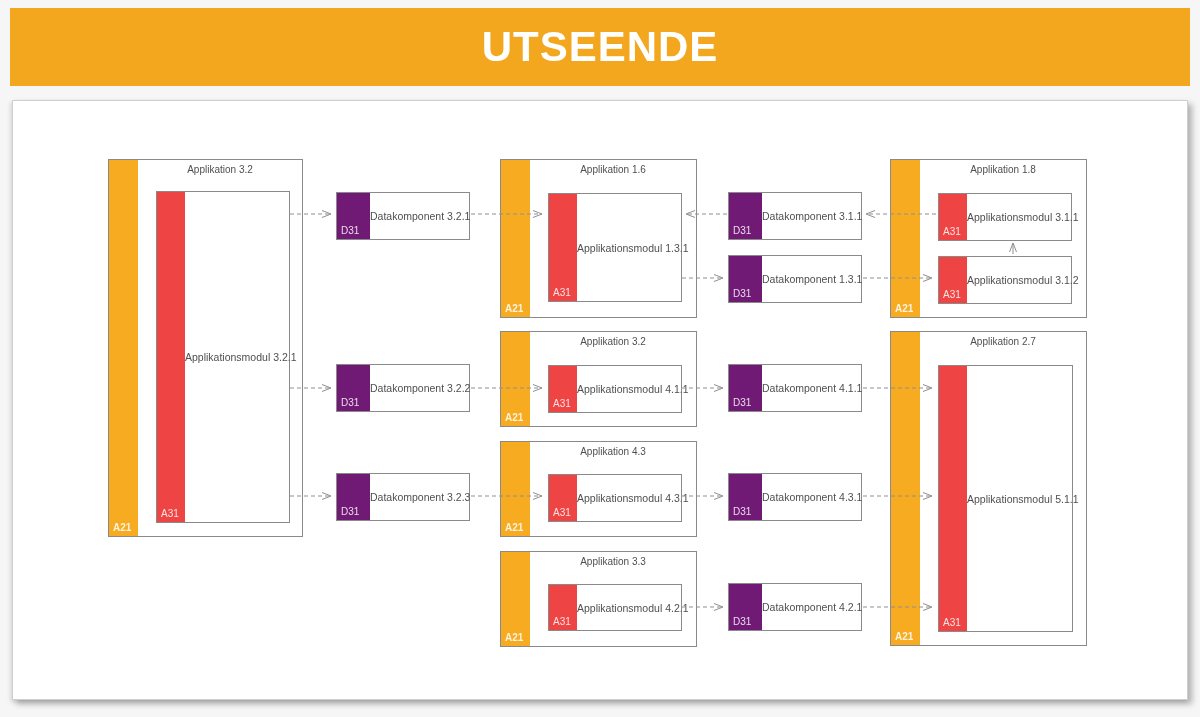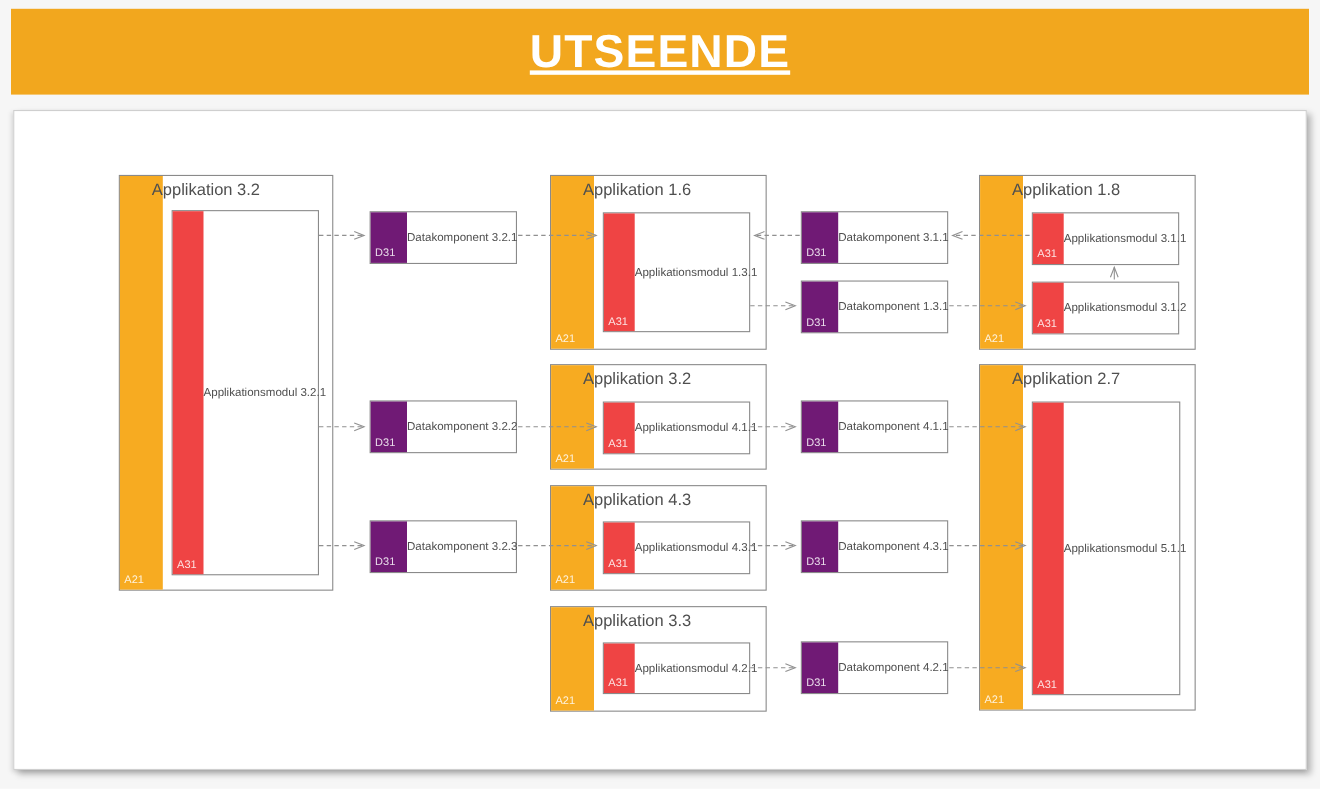--- a/index.html
+++ b/index.html
@@ -7,41 +7,41 @@
     width:1200px;height:717px;position:relative;overflow:hidden;
     background:#f6f6f6;
     font-family:"Liberation Sans",sans-serif;
   }
   
   .header{
     position:absolute;left:10px;top:8px;width:1180px;height:78px;
     background:#F2A71E;display:flex;align-items:center;justify-content:center;
   }
   .header .title{
-    color:#ffffff;font-size:42px;font-weight:bold;letter-spacing:1px;margin:0;text-decoration:underline;
+    color:#ffffff;font-size:42px;font-weight:bold;letter-spacing:1px;margin:0;
   }
   
   .canvas{
     position:absolute;left:12px;top:100px;width:1174px;height:598px;
     background:#ffffff;border:1px solid #cfcfcf;
     box-shadow:4px 4px 6px rgba(0,0,0,0.28), -2px 2px 4px rgba(0,0,0,0.10);
   }
   
   .box{position:absolute;background:#ffffff;border:1px solid #8a8a8a;box-sizing:border-box;}
   .strip{position:absolute;left:0;top:0;bottom:0;}
-  .strip-app{width:39px;background:#F7AB21;}
+  .strip-app{width:29px;background:#F7AB21;font-weight:bold;}
   .strip-module{width:28px;background:#ef4444;}
   .strip-data{width:33px;background:#701a75;}
   .badge{
     position:absolute;left:4px;bottom:3px;
     font-size:10px;color:rgba(255,255,255,0.85);white-space:nowrap;
   }
   .app-title{
-    position:absolute;top:4px;left:29px;right:0;text-align:left;
-    font-size:15px;color:#4f4f4f;white-space:nowrap;
+    position:absolute;top:4px;left:29px;right:0;text-align:center;
+    font-size:10px;color:#4f4f4f;white-space:nowrap;
   }
   .module-label{
     position:absolute;left:28px;right:0;top:50%;transform:translateY(-50%);
     text-align:center;font-size:10.5px;color:#4f4f4f;white-space:nowrap;
   }
   .data-label{
     position:absolute;left:33px;right:2px;top:50%;transform:translateY(-50%);
     text-align:center;font-size:10.5px;color:#4f4f4f;white-space:nowrap;
   }
   

